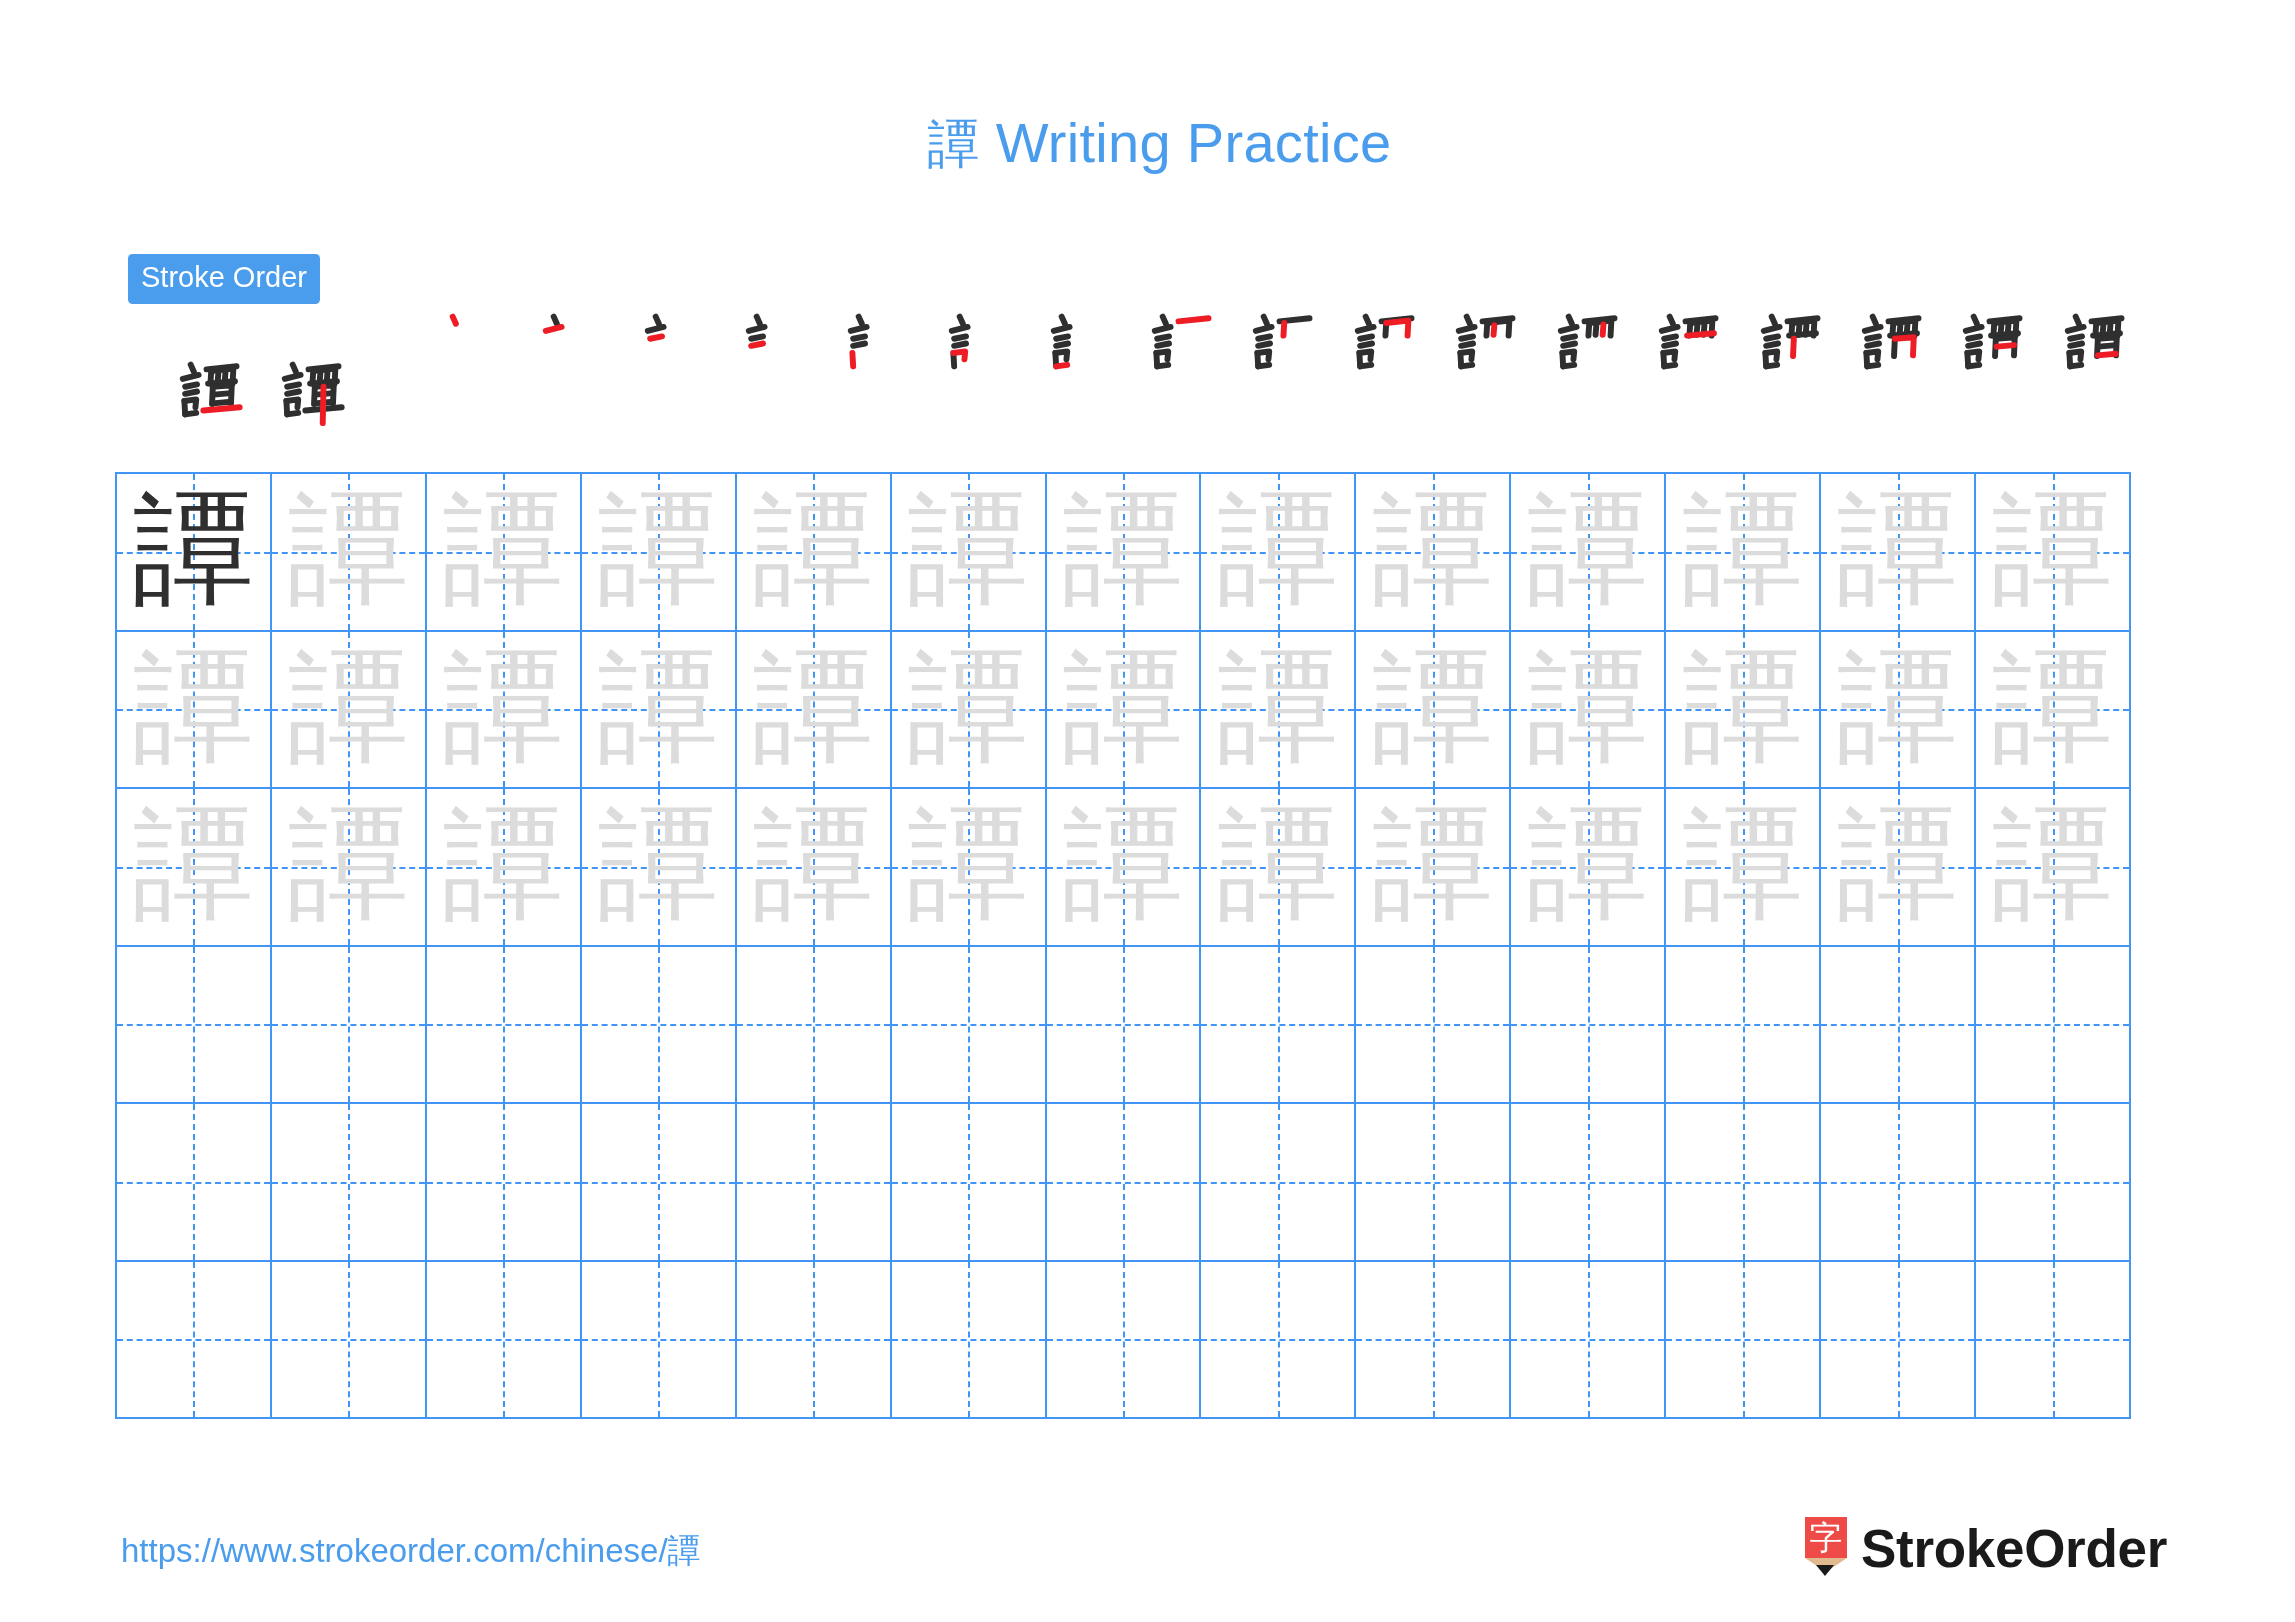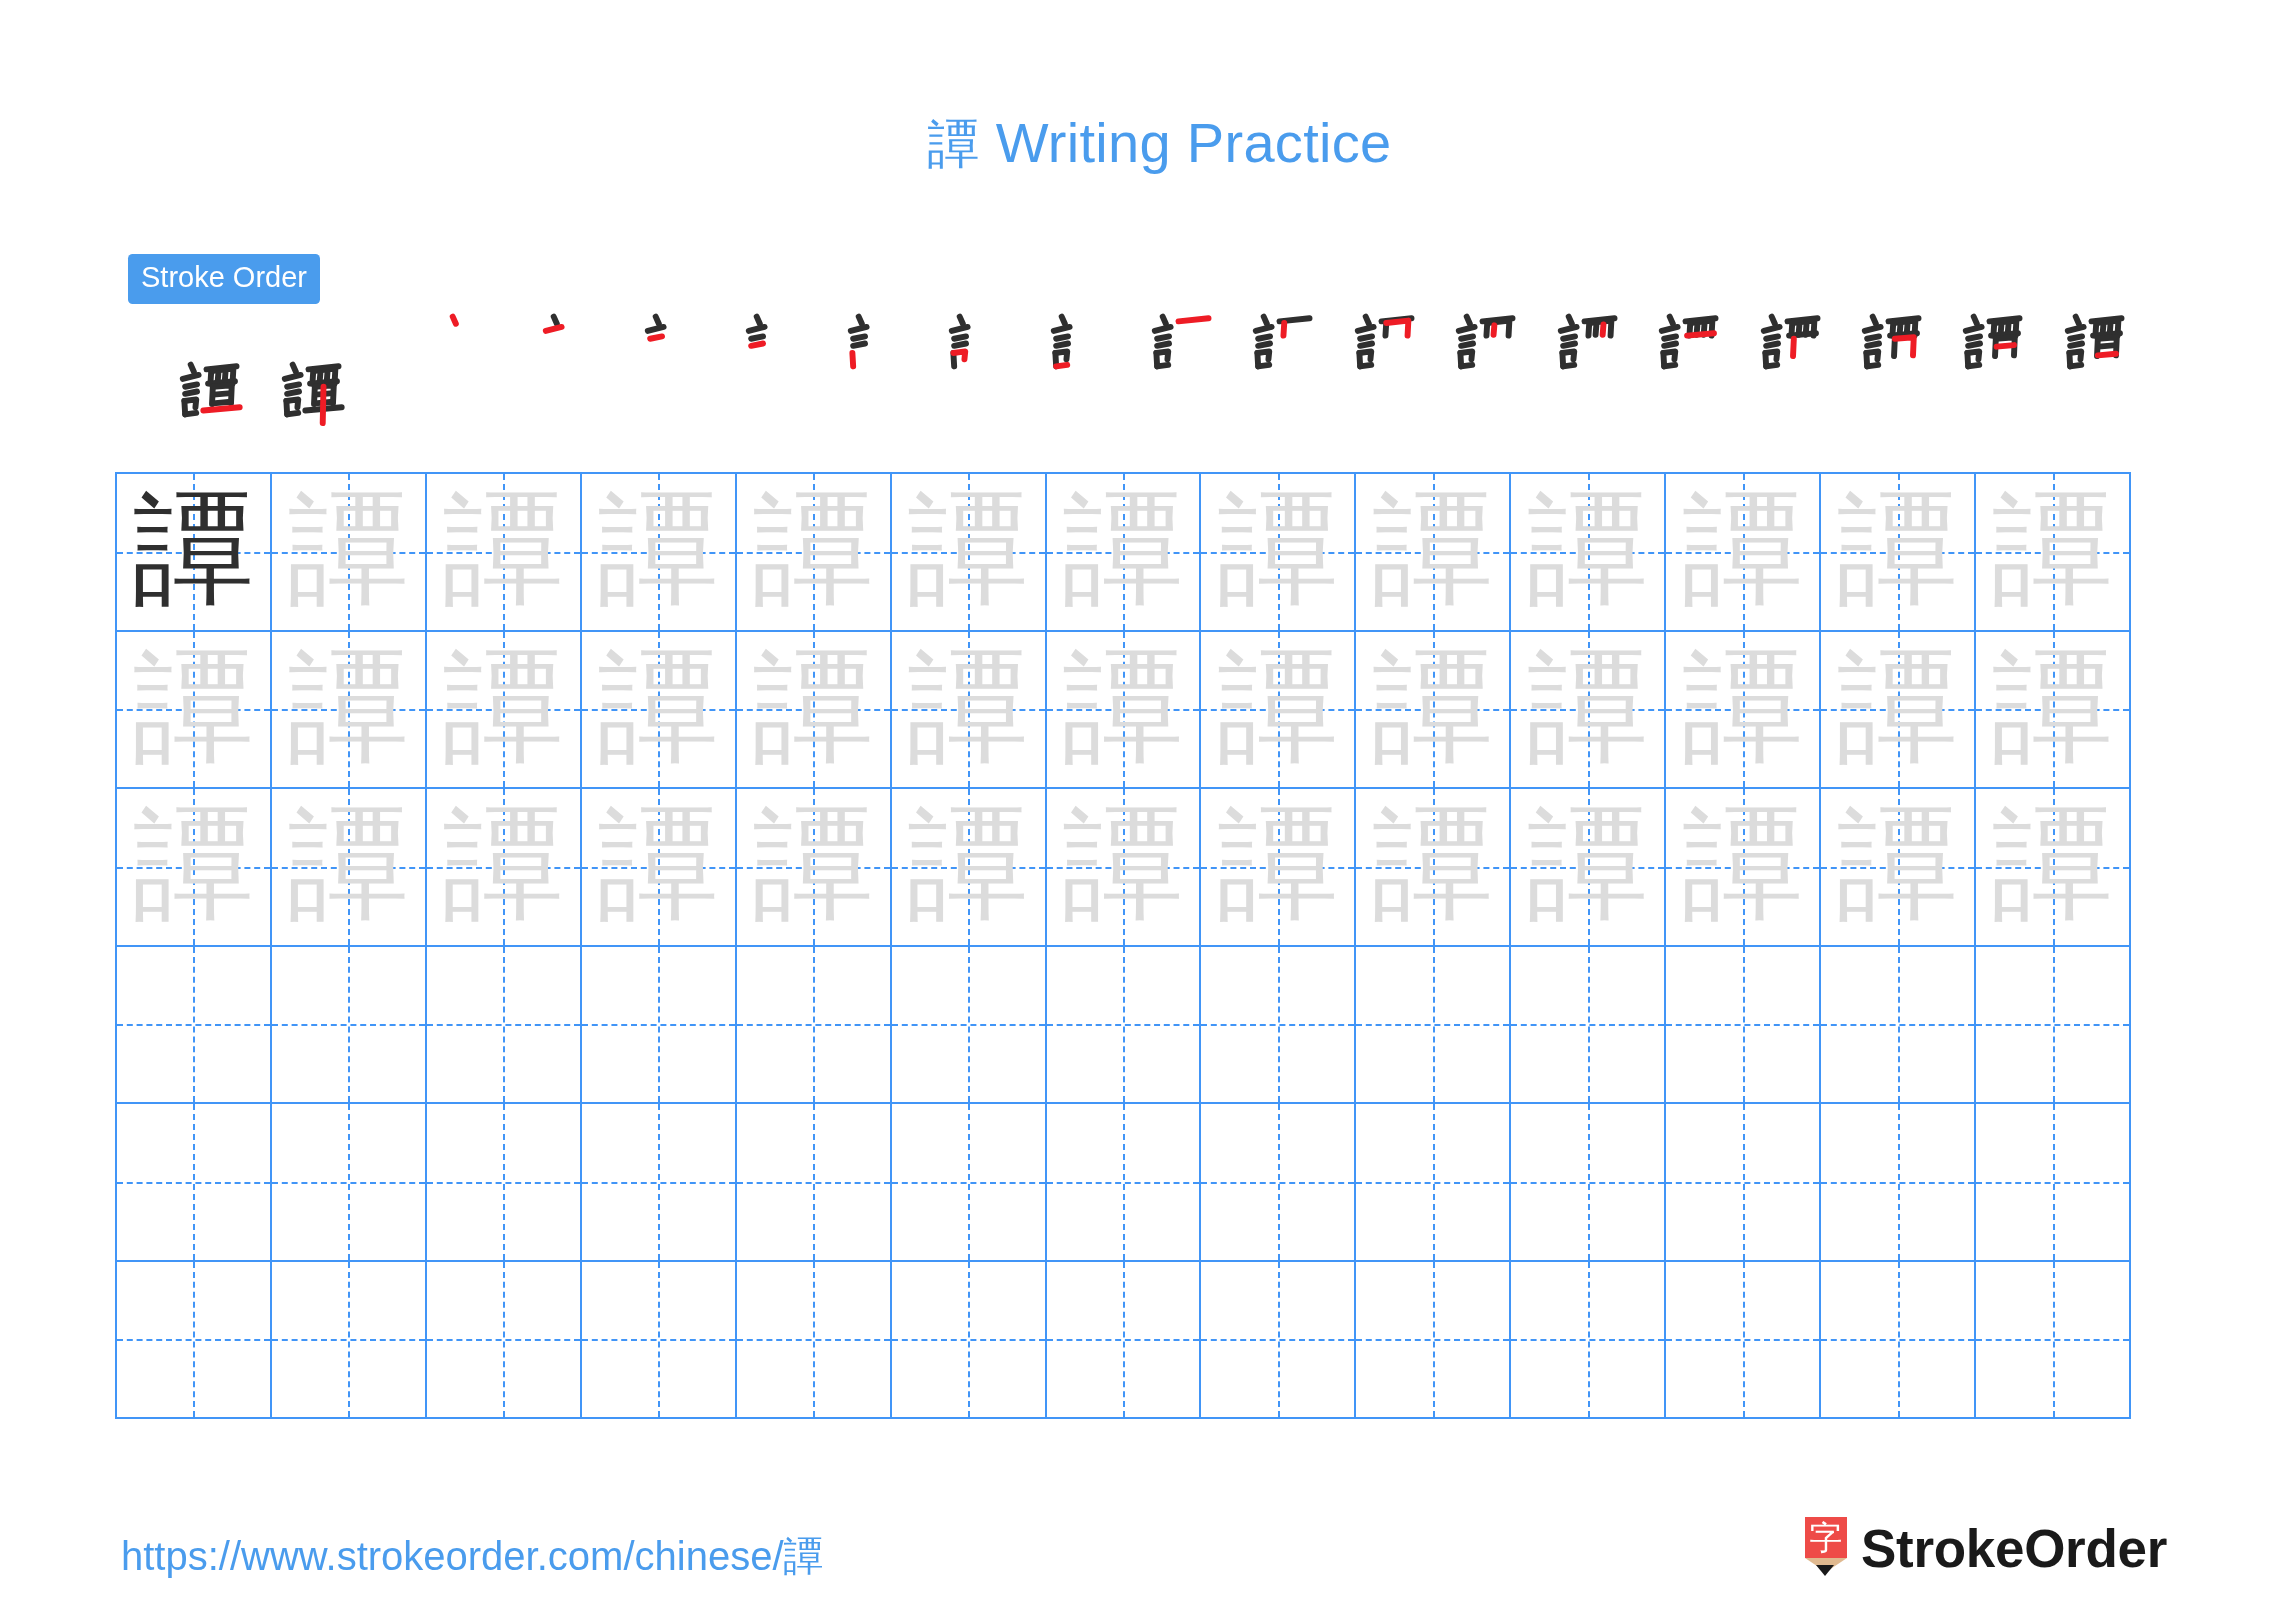--- a/index.html
+++ b/index.html
@@ -130,21 +130,21 @@
     box-sizing: border-box;
   }
   .glyph.dark  { color: #2f2f2f; }
   .glyph.faint { color: #dcdcdc; }
 
   
   .footer-url {
     position: absolute;
     left: 121px;
     top: 1529px;
-    font-size: 40px;
+    font-size: 33px;
     color: #4a9ced;
     white-space: nowrap;
   }
   .brand {
     position: absolute;
     right: 128px;
     top: 1517px;
     display: flex;
     align-items: center;
     gap: 14.4px;

